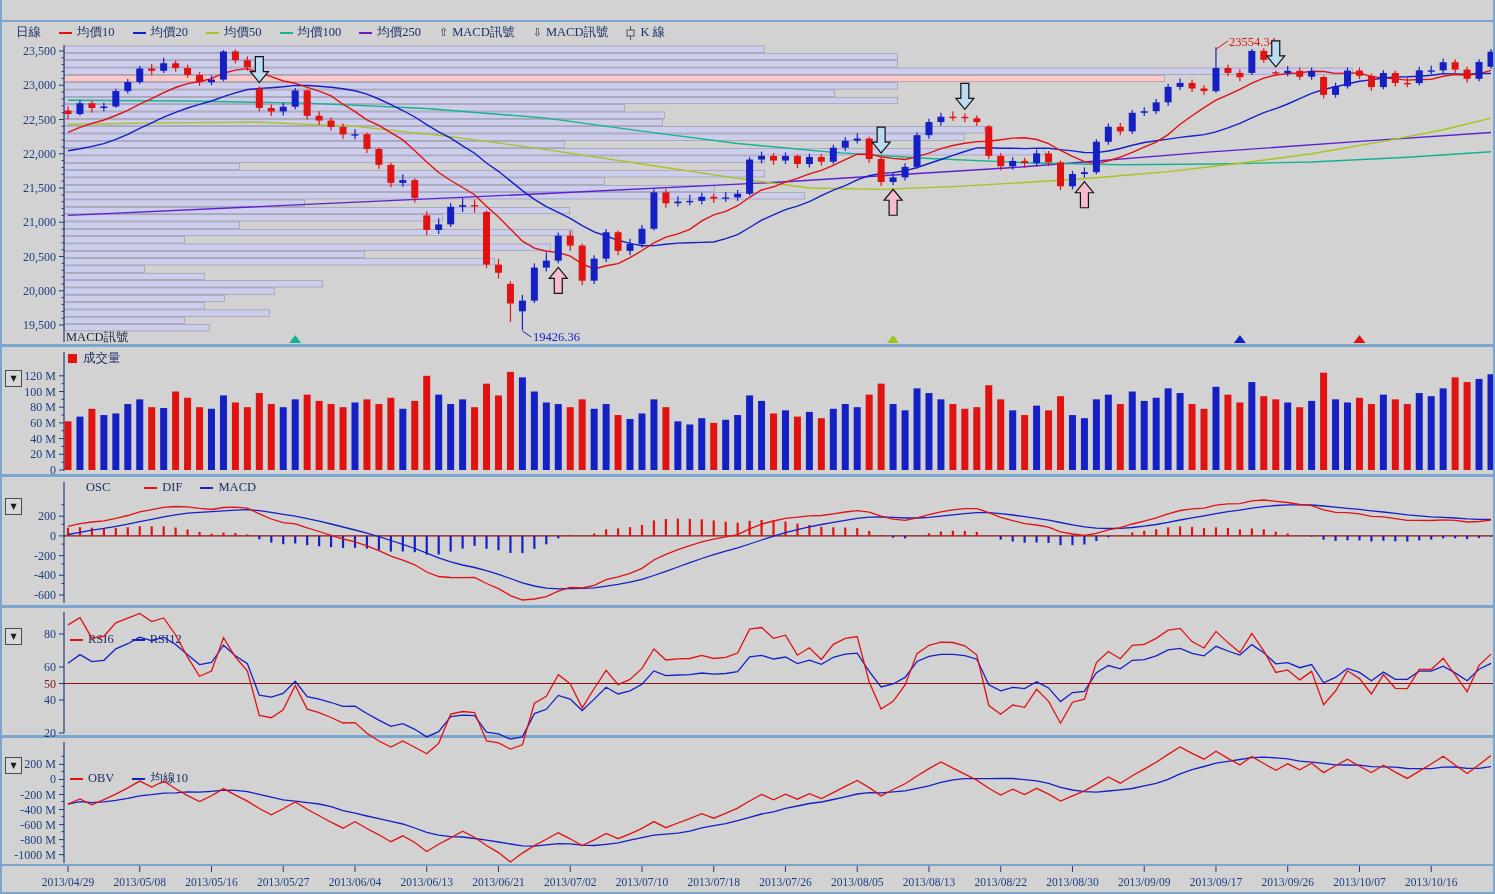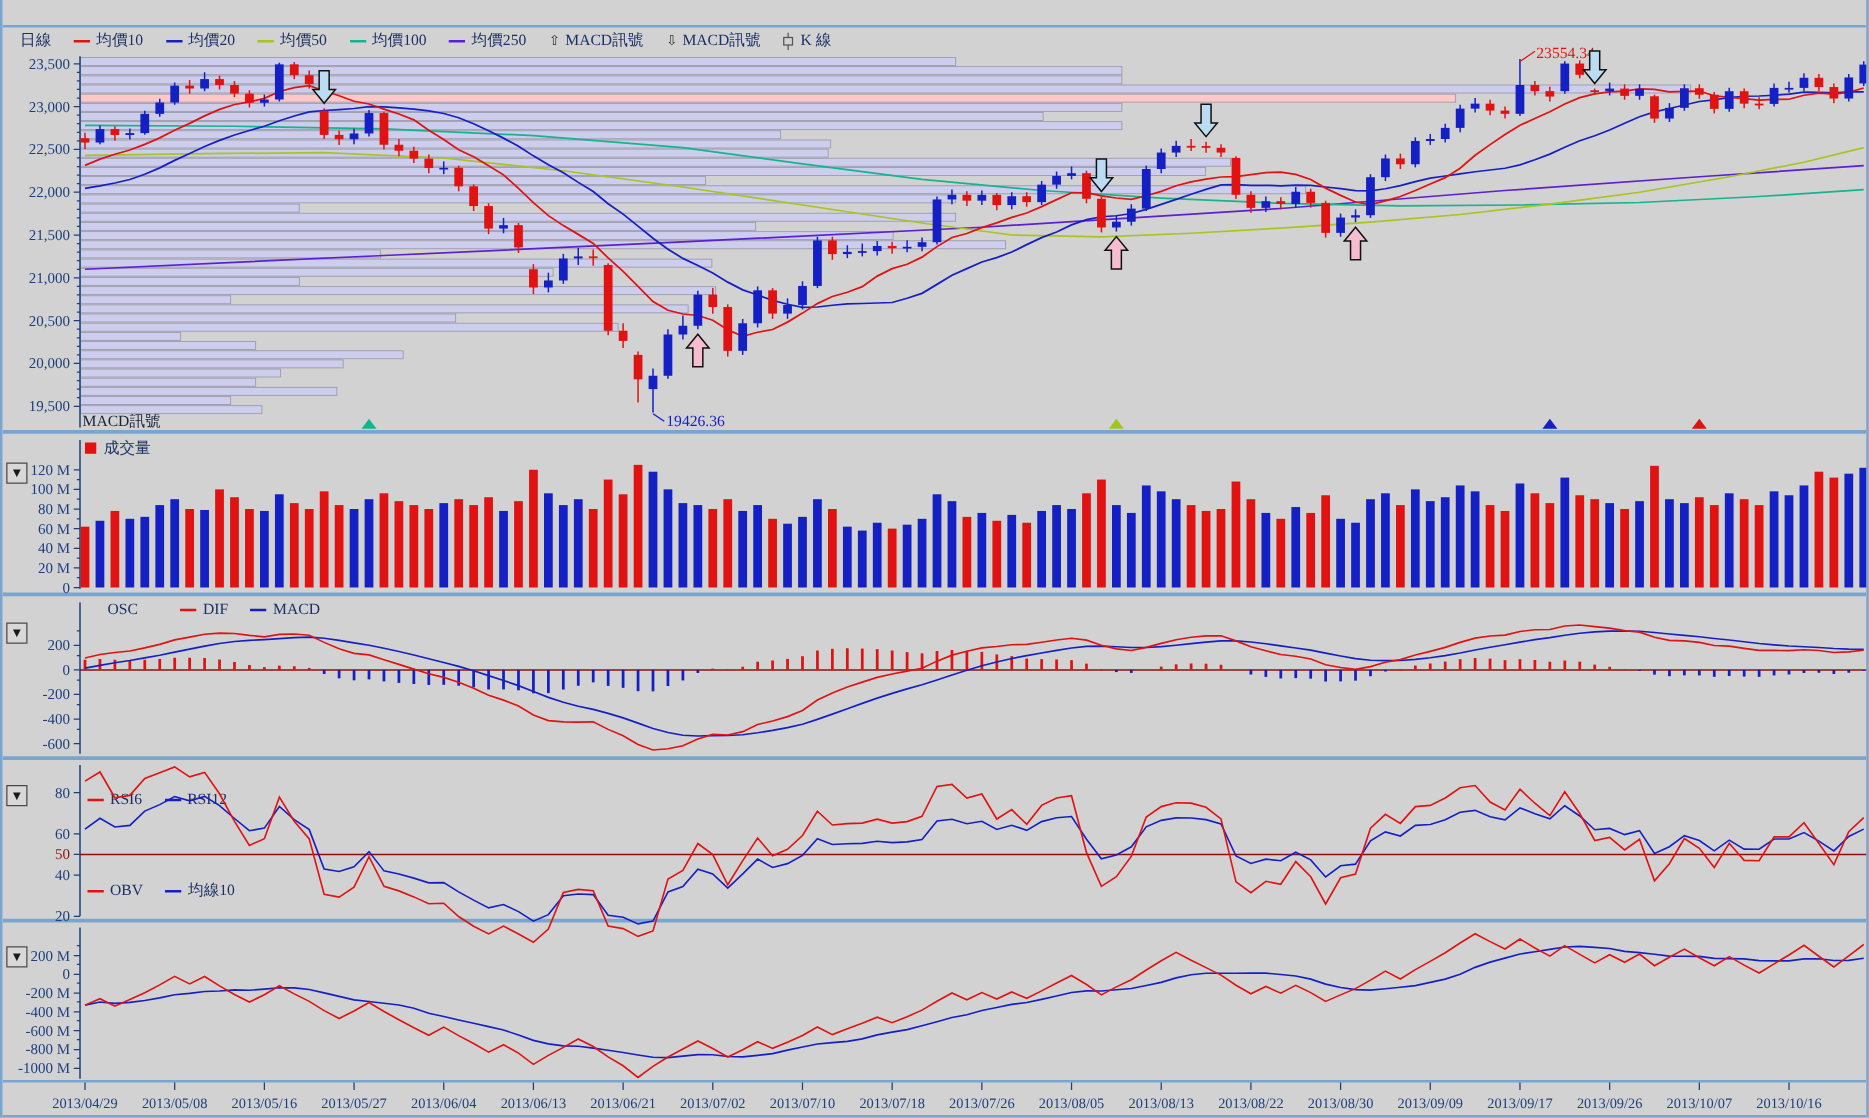--- a/index.html
+++ b/index.html
@@ -100,21 +100,21 @@
         <span class="dash" style="background:#e01212;"></span>
         <span>RSI6</span>
       </span>
   <span class="legend-item">
         <span class="dash" style="background:#1520c4;"></span>
         <span>RSI12</span>
       </span>
 </div>
 <button class="panel-btn" style="left:3px;top:628px;">▼</button>
 
-<div class="legend-row" style="left:68px;top:704px;justify-content:center;">
+<div class="legend-row" style="left:68px;top:770px;justify-content:center;">
   <span class="legend-item">
         <span class="dash" style="background:#e01212;"></span>
         <span>OBV</span>
       </span>
   <span class="legend-item">
         <span class="dash" style="background:#1520c4;"></span>
         <span>均線10</span>
       </span>
 </div>
 <button class="panel-btn" style="left:3px;top:757px;">▼</button>

